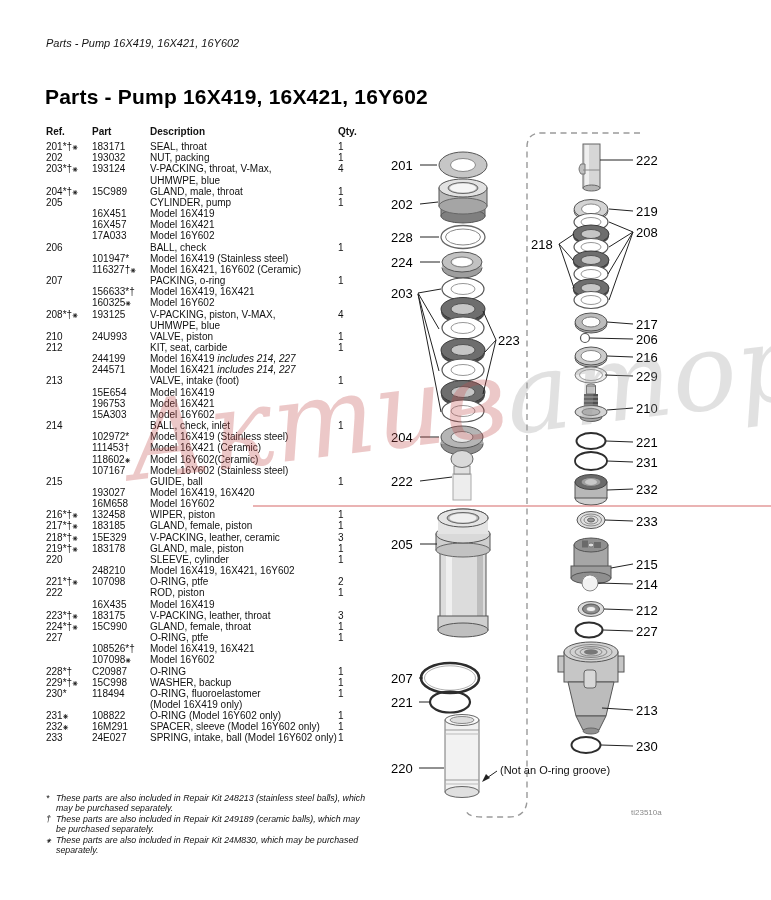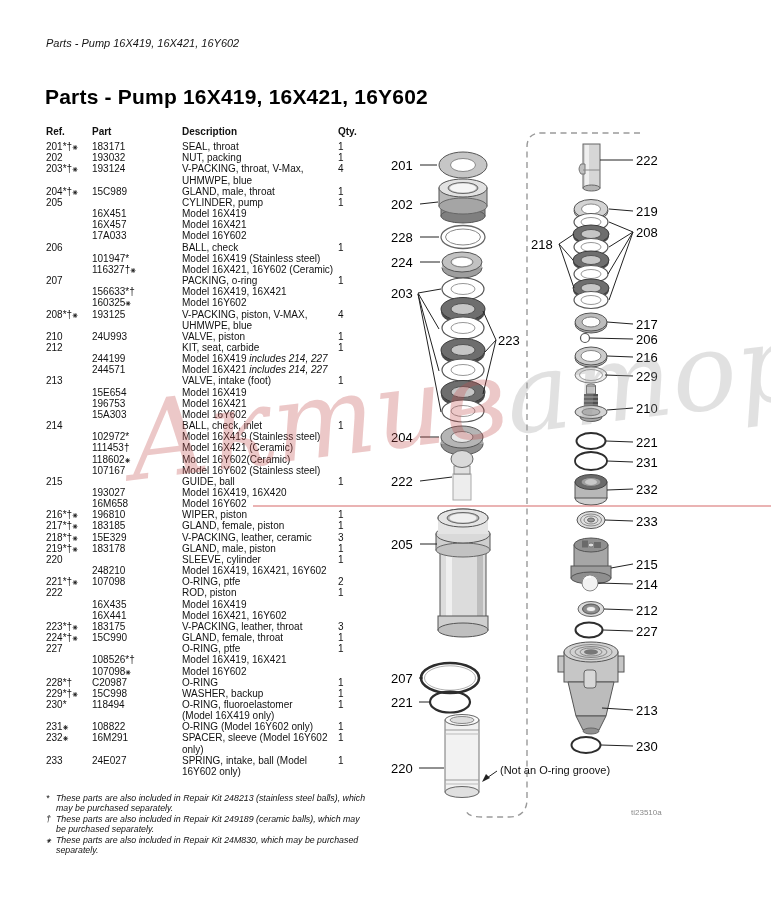--- a/index.html
+++ b/index.html
@@ -8,21 +8,21 @@
     font-family:"Liberation Sans",sans-serif;color:#111;
   }
   .header-small{position:absolute;left:46px;top:37px;font-size:11px;font-style:italic;color:#151515;}
   .page-title{position:absolute;left:45px;top:85px;font-size:21px;font-weight:bold;letter-spacing:.2px;color:#000;}
   
   .parts-table{position:absolute;left:46px;top:126px;width:316px;font-size:10px;line-height:11.15px;}
   .trow{display:flex;}
   .thead{font-weight:bold;margin-bottom:4px;}
   .c-ref{width:46px;flex:none;}
   .c-part{width:58px;flex:none;}
-  .c-desc{flex:1;margin-left:32px;}
+  .c-desc{flex:1;}
   .c-qty{width:24px;flex:none;}
   .d-ital{font-style:italic;}
   
   .footnotes{position:absolute;left:46px;top:793px;width:324px;font-size:8.8px;font-style:italic;line-height:10.4px;}
   .fn{display:flex;}
   .fn-marker{width:10px;flex:none;}
   .fn-text{flex:1;}
   
   .watermark{
     position:absolute;left:125px;top:338px;width:700px;z-index:6;pointer-events:none;
@@ -284,21 +284,21 @@
 
   <div class="trow">
     <div class="c-ref"></div>
     <div class="c-part">16M658</div>
     <div class="c-desc"><span class="d-main">Model 16Y602</span><span class="d-ital"></span></div>
     <div class="c-qty"></div>
   </div>
 
   <div class="trow">
     <div class="c-ref">216*†⁕</div>
-    <div class="c-part">196810</div>
+    <div class="c-part">132458</div>
     <div class="c-desc"><span class="d-main">WIPER, piston</span><span class="d-ital"></span></div>
     <div class="c-qty">1</div>
   </div>
 
   <div class="trow">
     <div class="c-ref">217*†⁕</div>
     <div class="c-part">183185</div>
     <div class="c-desc"><span class="d-main">GLAND, female, piston</span><span class="d-ital"></span></div>
     <div class="c-qty">1</div>
   </div>
@@ -345,26 +345,20 @@
     <div class="c-qty">1</div>
   </div>
 
   <div class="trow">
     <div class="c-ref"></div>
     <div class="c-part">16X435</div>
     <div class="c-desc"><span class="d-main">Model 16X419</span><span class="d-ital"></span></div>
     <div class="c-qty"></div>
   </div>
 
-  <div class="trow">
-    <div class="c-ref"></div>
-    <div class="c-part">16X441</div>
-    <div class="c-desc"><span class="d-main">Model 16X421, 16Y602</span><span class="d-ital"></span></div>
-    <div class="c-qty"></div>
-  </div>
 
   <div class="trow">
     <div class="c-ref">223*†⁕</div>
     <div class="c-part">183175</div>
     <div class="c-desc"><span class="d-main">V-PACKING, leather, throat</span><span class="d-ital"></span></div>
     <div class="c-qty">3</div>
   </div>
 
   <div class="trow">
     <div class="c-ref">224*†⁕</div>

